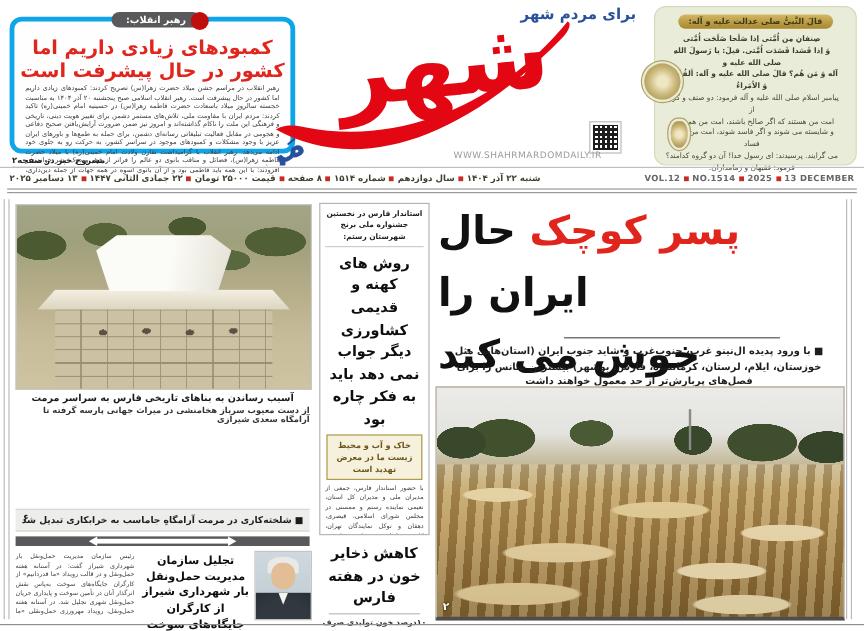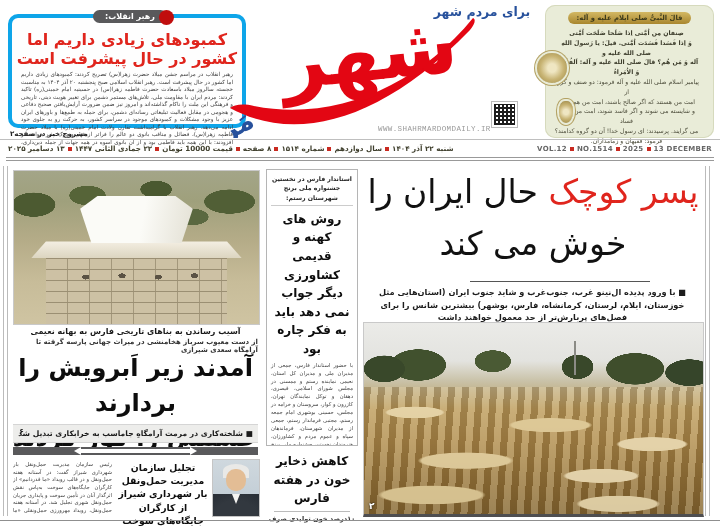--- a/index.html
+++ b/index.html
@@ -20,21 +20,21 @@
   .leader-more{left:10px;top:130px;font-size:7px;font-weight:bold;color:#222;
       border-bottom:1px solid #999;padding-bottom:1px;}
   
   .tagline{left:432px;top:4px;width:100px;text-align:center;color:#27519c;
       font-weight:bold;font-size:12.5px;}
   .logo{left:222px;top:6px;width:270px;height:132px;}
   .qr{left:492px;top:102px;width:21px;height:21px;border:2px solid #fff;outline:1px solid #bbb;
       background-image:repeating-linear-gradient(0deg,#1d1d1d 0 2px,transparent 2px 4px),
                        repeating-linear-gradient(90deg,#1d1d1d 0 2px,#fff 2px 4px);}
   .website{left:378px;top:125px;width:112px;direction:ltr;text-align:left;
-      font-size:7.5px;letter-spacing:.4px;color:#9a9a9a;font-family:Liberation Mono, monospace;}
+      font-size:7.5px;letter-spacing:.4px;color:#9a9a9a;}
   
   .hadith{left:545px;top:5px;width:169px;height:133px;background:#e9ecd8;border-radius:10px;
       box-shadow:inset 0 0 0 1px #d6dabd;}
   .hadith-title{position:absolute;top:7px;left:50%;transform:translateX(-50%);white-space:nowrap;
       background:linear-gradient(#d3b863,#a8862e);color:#3d3a1a;font-size:6.8px;font-weight:bold;
       padding:2px 9px;border-radius:8px;}
   .hadith-lines{position:absolute;top:23px;left:8px;right:14px;text-align:center;
       font-size:6.2px;line-height:1.58;color:#4a4a38;}
   .hadith-lines .arabic{font-weight:bold;color:#3d3d2c;}
   .ornament{position:absolute;border-radius:50%;
@@ -49,21 +49,21 @@
   .vol{direction:ltr;font-size:7px;font-weight:bold;color:#666;letter-spacing:.3px;
       display:flex;align-items:center;gap:3px;}
   .dates{font-size:7.2px;font-weight:bold;color:#3f3f2d;display:flex;align-items:center;gap:3px;}
   .sq{width:4px;height:4px;background:#c92a21;display:inline-block;}
   .double-hr{left:6px;right:6px;top:157px;height:2px;border-top:1px solid #999;
       border-bottom:1px solid #999;}
   .rule-v{top:166px;height:350px;width:3px;border-left:1px solid #bbb;border-right:1px solid #bbb;}
   .rule-left{left:3px;}
   .rule-right{left:705px;}
   
-  .lead-head{left:365px;top:166px;width:336px;text-align:center;font-weight:normal;
+  .lead-head{left:365px;top:166px;width:336px;text-align:left;font-weight:bold;
       font-size:33px;line-height:52px;color:#111;}
   .lead-head .red{color:#e0251d;}
   .lead-divider{left:470px;width:180px;top:281px;border-top:1px solid #555;}
   .lead-sub{left:363px;top:286px;width:339px;text-align:center;font-size:8.2px;font-weight:bold;
       line-height:1.55;color:#1d1d1d;}
   .flood{left:363px;top:322px;width:339px;height:191px;border:1px solid #c9c9c9;
       border-bottom:3px solid #4e4e50;overflow:hidden;background-color:#a8854a;
       background-image:
         radial-gradient(ellipse 34px 22px at 6% 24%,#39482a 0 60%,transparent 61%),
         radial-gradient(ellipse 46px 26px at 16% 22%,#41512e 0 60%,transparent 61%),
@@ -178,21 +178,21 @@
   <div class="abs tagline">برای مردم شهر</div>
   <svg class="abs logo" viewBox="0 0 270 132" xmlns="http://www.w3.org/2000/svg">
     <path d="M8 102 C70 136 155 120 248 24 C253 18 254 13 251 12 C196 80 112 116 32 100 C20 97 12 99 8 102 Z" fill="#e30613"></path>
     <text x="150" y="74" font-size="78" font-weight="bold" fill="#e30613" text-anchor="middle" font-family="DejaVu Sans" transform="rotate(-6 150 74)" direction="rtl">شهر</text>
     <text transform="translate(34 120) rotate(-27)" font-size="27" font-weight="bold" fill="#27519c" font-family="DejaVu Sans" direction="rtl">مَردُم</text>
   </svg>
   <div class="abs qr"></div>
   <div class="abs website">WWW.SHAHRMARDOMDAILY.IR</div>
 
   <div class="abs hadith">
-    <div class="hadith-title">قالَ النَّبیُّ صلی ایلام علیه و آله:</div>
+    <div class="hadith-title">قالَ النَّبیُّ صلی عدالت علیه و آله:</div>
     <div class="hadith-lines">
       <div class="arabic">صِنفانِ مِن اُمَّتی اِذا صَلَحا صَلَحَت اُمَّتی</div>
       <div class="arabic">وَ اِذا فَسَدا فَسَدَت اُمَّتی. قیلَ: یا رَسولَ اللهِ صلی الله علیه و</div>
       <div class="arabic">آله وَ مَن هُم؟ قالَ صلی الله علیه و آله: اَلفُقَهاءُ وَ الاُمَراءُ</div>
       <div>پیامبر اسلام صلی الله علیه و آله فرمود: دو صنف و گروه از</div>
       <div>امت من هستند که اگر صالح باشند، امت من هم خوب</div>
       <div>و شایسته می شوند و اگر فاسد شوند، امت من نیز به فساد</div>
       <div>می گرایند. پرسیدند: ای رسول خدا! آن دو گروه کدامند؟</div>
       <div>فرمود: فقیهان و زمامداران.</div>
     </div>
@@ -213,21 +213,21 @@
     </div>
     <div class="dates">
       <span>شنبه ۲۲ آذر ۱۴۰۴</span>
         <span class="sq"></span>
       <span>سال دوازدهم</span>
         <span class="sq"></span>
       <span>شماره ۱۵۱۴</span>
         <span class="sq"></span>
       <span>۸ صفحه</span>
         <span class="sq"></span>
-      <span>قیمت 10000 تومان</span>
+      <span>قیمت ۲۵۰۰۰ تومان</span>
         <span class="sq"></span>
       <span>۲۲ جمادی الثانی ۱۴۴۷</span>
         <span class="sq"></span>
       <span>۱۳ دسامبر ۲۰۲۵</span>
     </div>
   </div>
   <div class="abs double-hr"></div>
   <div class="abs rule-v rule-left"></div>
   <div class="abs rule-v rule-right"></div>
 
@@ -242,42 +242,39 @@
   </div>
   <div class="abs flood">
     <div class="pole"></div>
     <div class="foam"></div>
     <div class="flood-page">۲</div>
   </div>
 
   <div class="abs gov-box">
     <div class="gov-kicker">استاندار فارس در نخستین جشنواره ملی برنج شهرستان رستم:</div>
     <div class="gov-headline">روش های کهنه و قدیمی کشاورزی دیگر جواب نمی دهد باید به فکر چاره بود</div>
+    <div class="gov-highlight">خاک و آب و محیط زیست ما در معرض تهدید است</div>
     <div class="gov-body">با حضور استاندار فارس، جمعی از مدیران ملی و مدیران کل استان، نعیمی نماینده رستم و ممسنی در مجلس شورای اسلامی، قیصری، دهقان و توکل نمایندگان تهران، کازرون و کوار، سروستان و خرامه در مجلس، حسینی بوشهری امام جمعه رستم، مجتبی فرماندار رستم، جمعی از مدیران شهرستان، فرماندهان سپاه و عموم مردم و کشاورزان، هنرمندان نخستین جشنواره ملی برنج رستم در این شهرستان برگزار شد. حبیبی امیری استاندار فارس در این مراسم با اشاره به بیان داشت: جشنواره امروز جشن شکرگزاری با میلاد با سعادت حضرت زهرا(س) و روز مادر همراه شد که بر غنا و برکت آن افزود. او در ادامه با تقدیر از مسئولان برگزاری جشنواره و سابقه کشت برنج در ایران بیان داشت: ...</div>
 
   </div>
 
   <div class="abs blood-box">
     <div class="blood-headline">کاهش ذخایر خون در هفته فارس</div>
     <div class="blood-hr"></div>
     <div class="blood-sub">۱۰درصد خون تولیدی صرف بیماران تصادفی می‌شود</div>
 
   </div>
 
   <div class="abs monument">
     <div class="mon-base"></div>
     <div class="mon-ledge"></div>
     <div class="mon-drum"></div>
   </div>
-  <div class="abs heritage-cap1">آسیب رساندن به بناهای تاریخی فارس به بهانه نعیمی</div>
+  <div class="abs heritage-cap1">آسیب رساندن به بناهای تاریخی فارس به سراسر مرمت</div>
   <div class="abs heritage-cap2">از دست معیوب سرباز هخامنشی در میراث جهانی پارسه گرفته تا آرامگاه سعدی شیرازی</div>
-  <div class="abs heritage-h">
-    <div>آمدند زیر اَبرویش را بردارند</div>
-    <div>چشمش را کور کردند</div>
-  </div>
   <div class="abs heritage-bar">
     <span>■ شلخته‌کاری در مرمت آرامگاهِ جاماسب به خرابکاری تبدیل شد</span>
     <span class="heritage-page">۶</span>
   </div>
 
   <div class="abs ribbon">
     <div class="mid"></div>
     <div class="arr-l"></div>
     <div class="arr-r"></div>
   </div>

